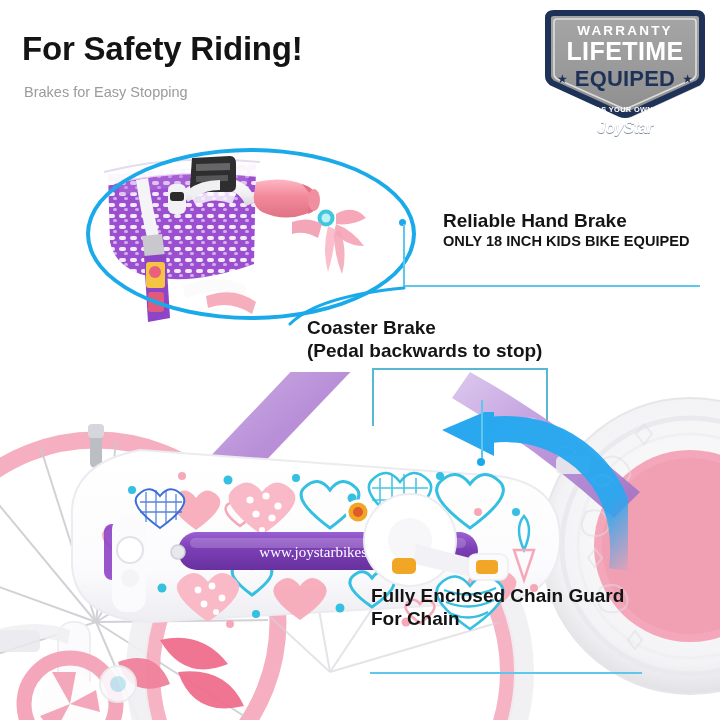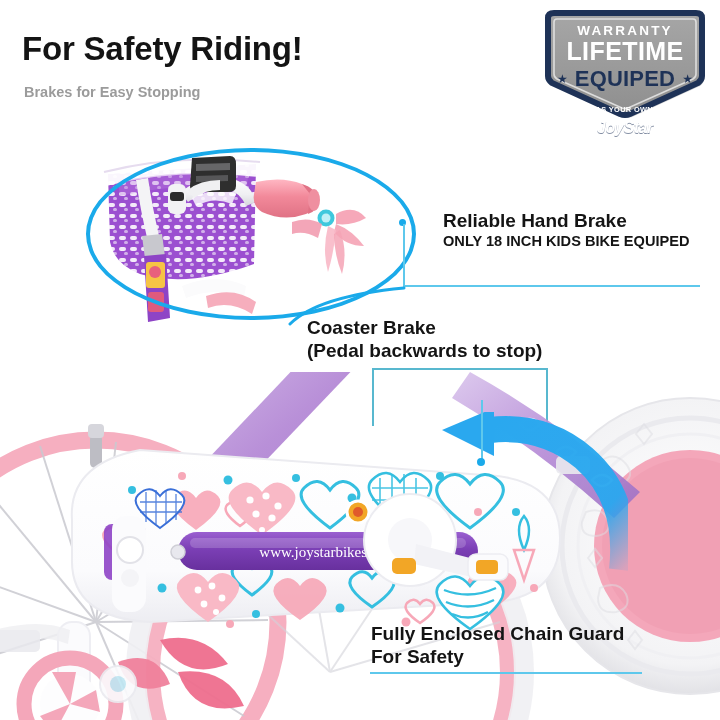--- a/index.html
+++ b/index.html
@@ -26,21 +26,21 @@
     font-size: 33px;
     font-weight: bold;
     color: #141414;
     letter-spacing: -0.2px;
     white-space: nowrap;
   }
   .page-subtitle {
     position: absolute;
     left: 24px; top: 84px;
     font-size: 14.5px;
-    font-weight: bold;
+    font-weight: normal;
     color: #9b9b9b;
     white-space: nowrap;
   }
 
   
   .warranty-badge {
     position: absolute;
     left: 538px; top: 10px;
     width: 174px; height: 110px;
   }
@@ -165,21 +165,21 @@
     background: transparent;
   }
   
   .coaster-curve {
     position: absolute;
     left: 288px; top: 286px;
     width: 120px; height: 40px;
   }
   .coaster-curve svg { display:block; width:100%; height:100%; }
 
-  .anno-chain { left: 371px; top: 622px; width: 300px; }
+  .anno-chain { left: 371px; top: 584px; width: 300px; }
   .anno-chain .line1,
   .anno-chain .line2 {
     font-size: 19px; font-weight: bold; color: #141414;
     line-height: 1.22; white-space: nowrap;
   }
   .chain-underline {
     position: absolute;
     left: 370px; top: 672px;
     width: 272px; height: 2px;
     background: #5ec8ec;
@@ -576,17 +576,17 @@
       </defs>
       <path d="M224,158 Q232,86 186,46 Q146,12 92,18" fill="none" stroke="url(#arrowFade)" stroke-width="26" stroke-linecap="butt"></path>
       <path d="M96,-4 L96,44 L44,18 Z" fill="#2aa8ef"></path>
     </svg>
   </div>
 
   <div class="chain-vline"></div>
   <div class="chain-dot"></div>
   <div class="anno anno-chain">
     <div class="line1">Fully Enclosed Chain Guard</div>
-    <div class="line2">For Safety</div>
+    <div class="line2">For Chain</div>
   </div>
   <div class="chain-underline"></div>
 
 </div>
 
 </body></html>

